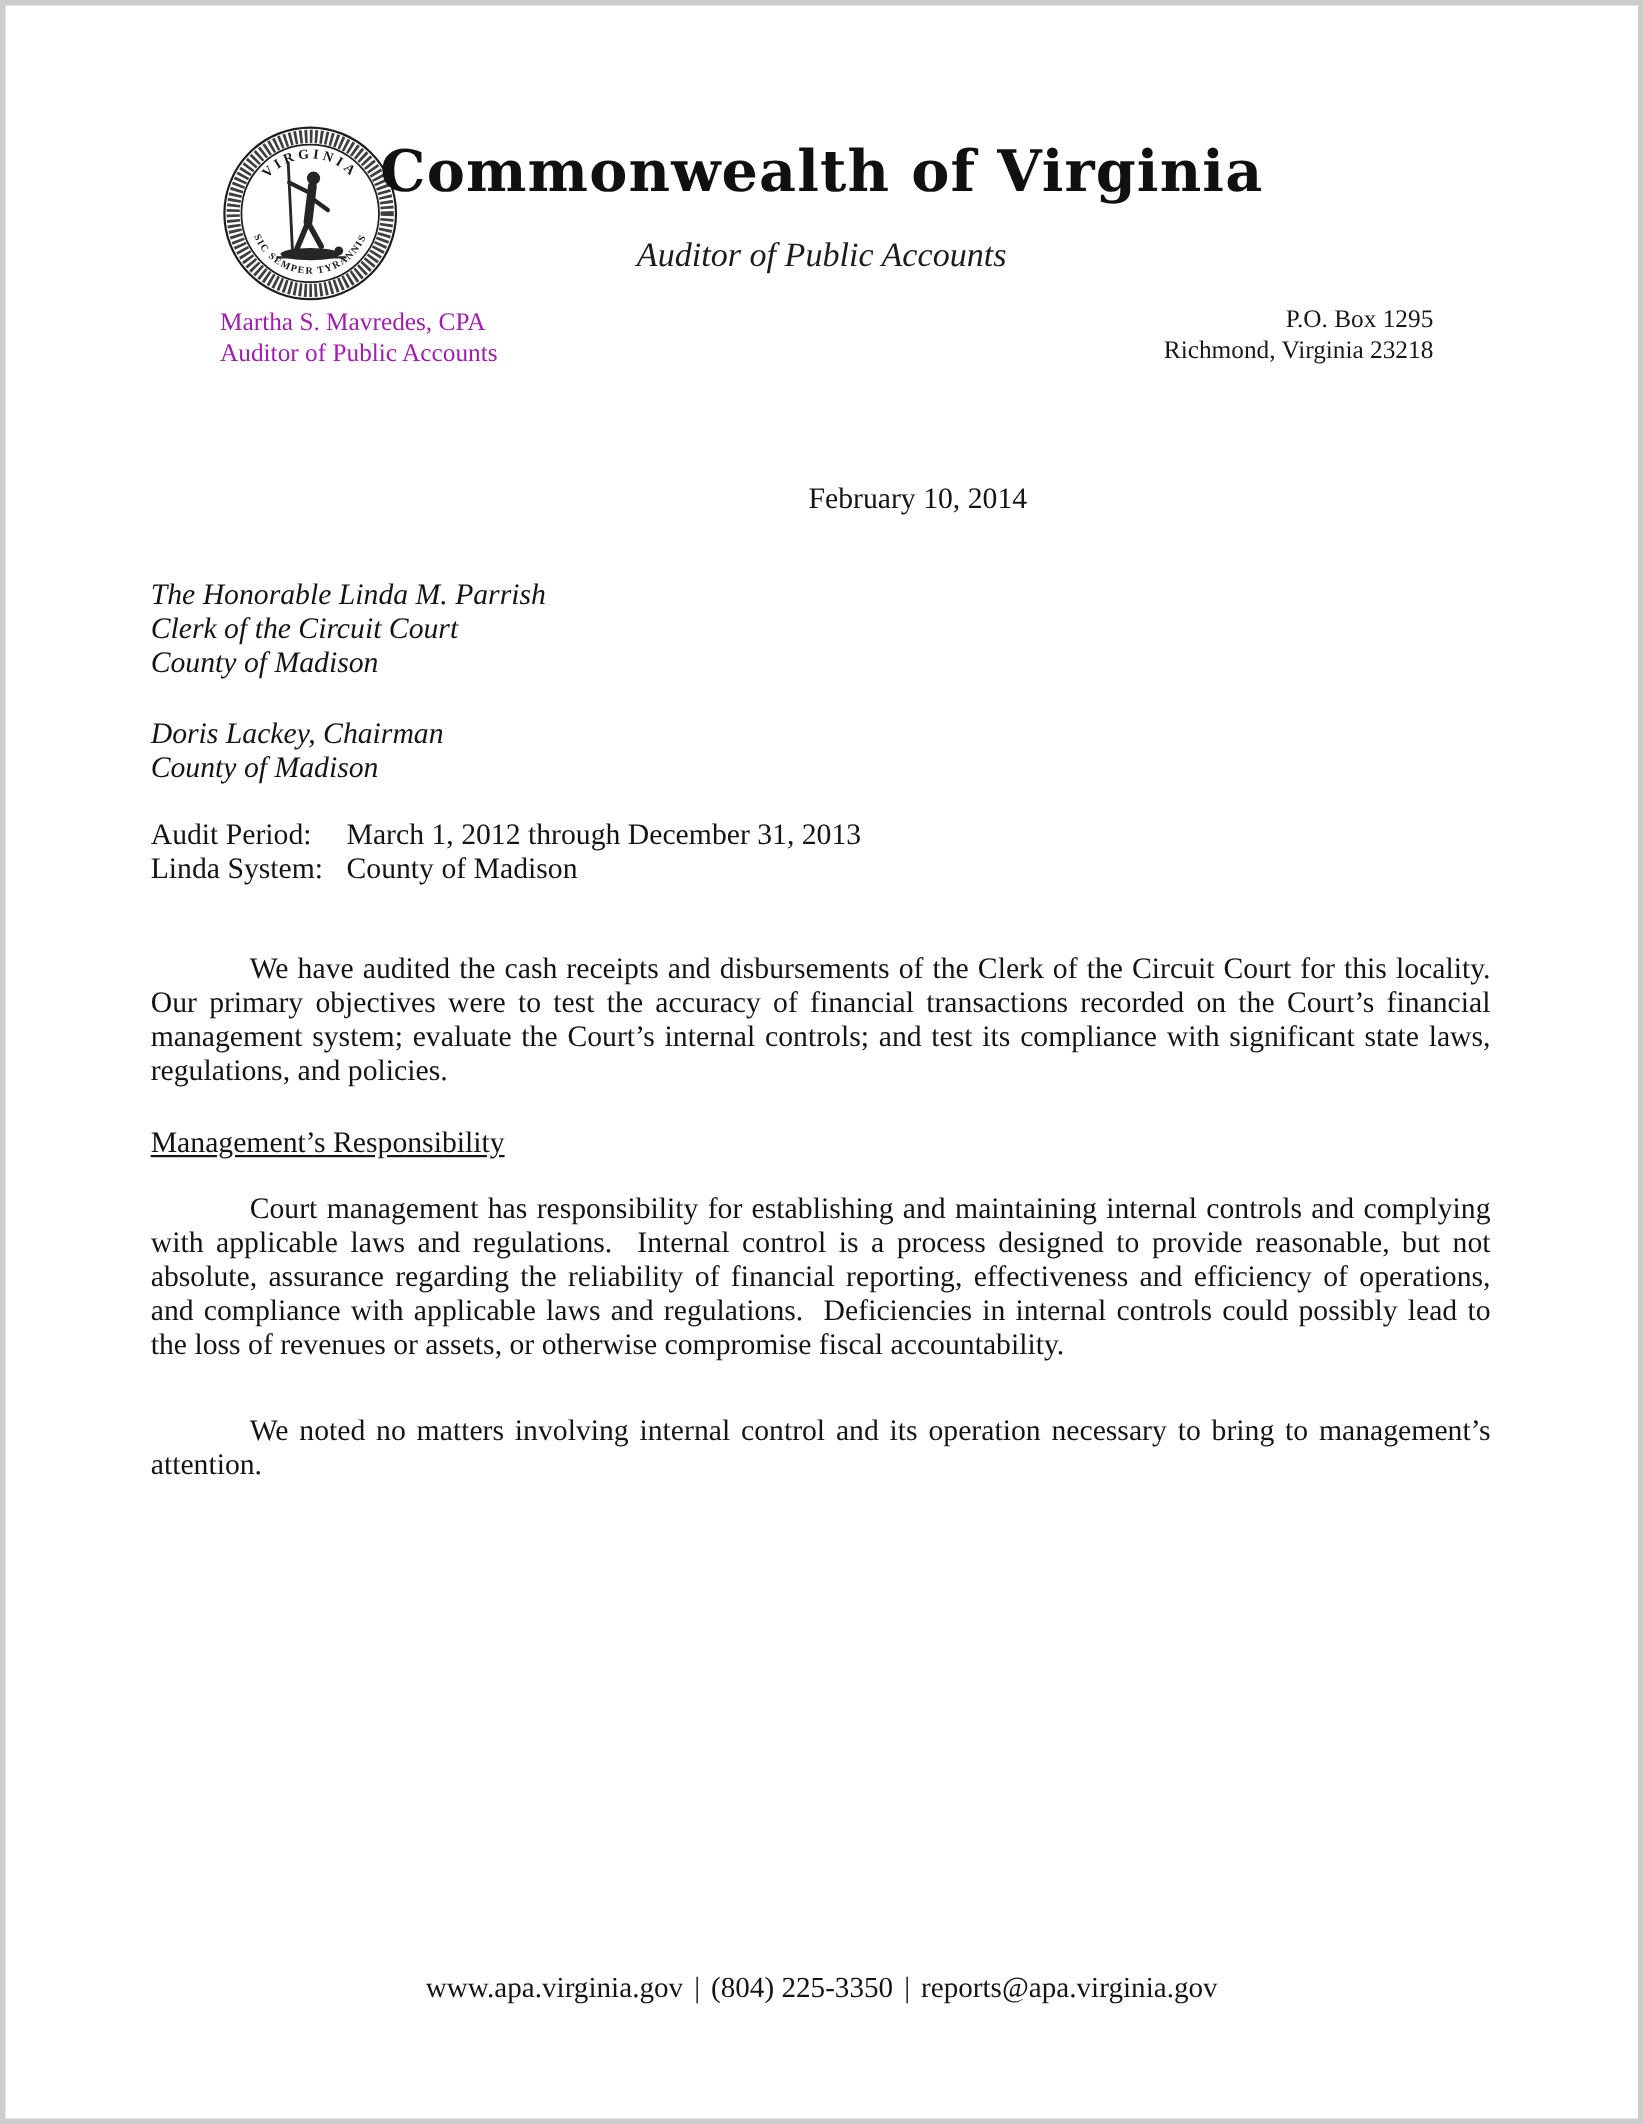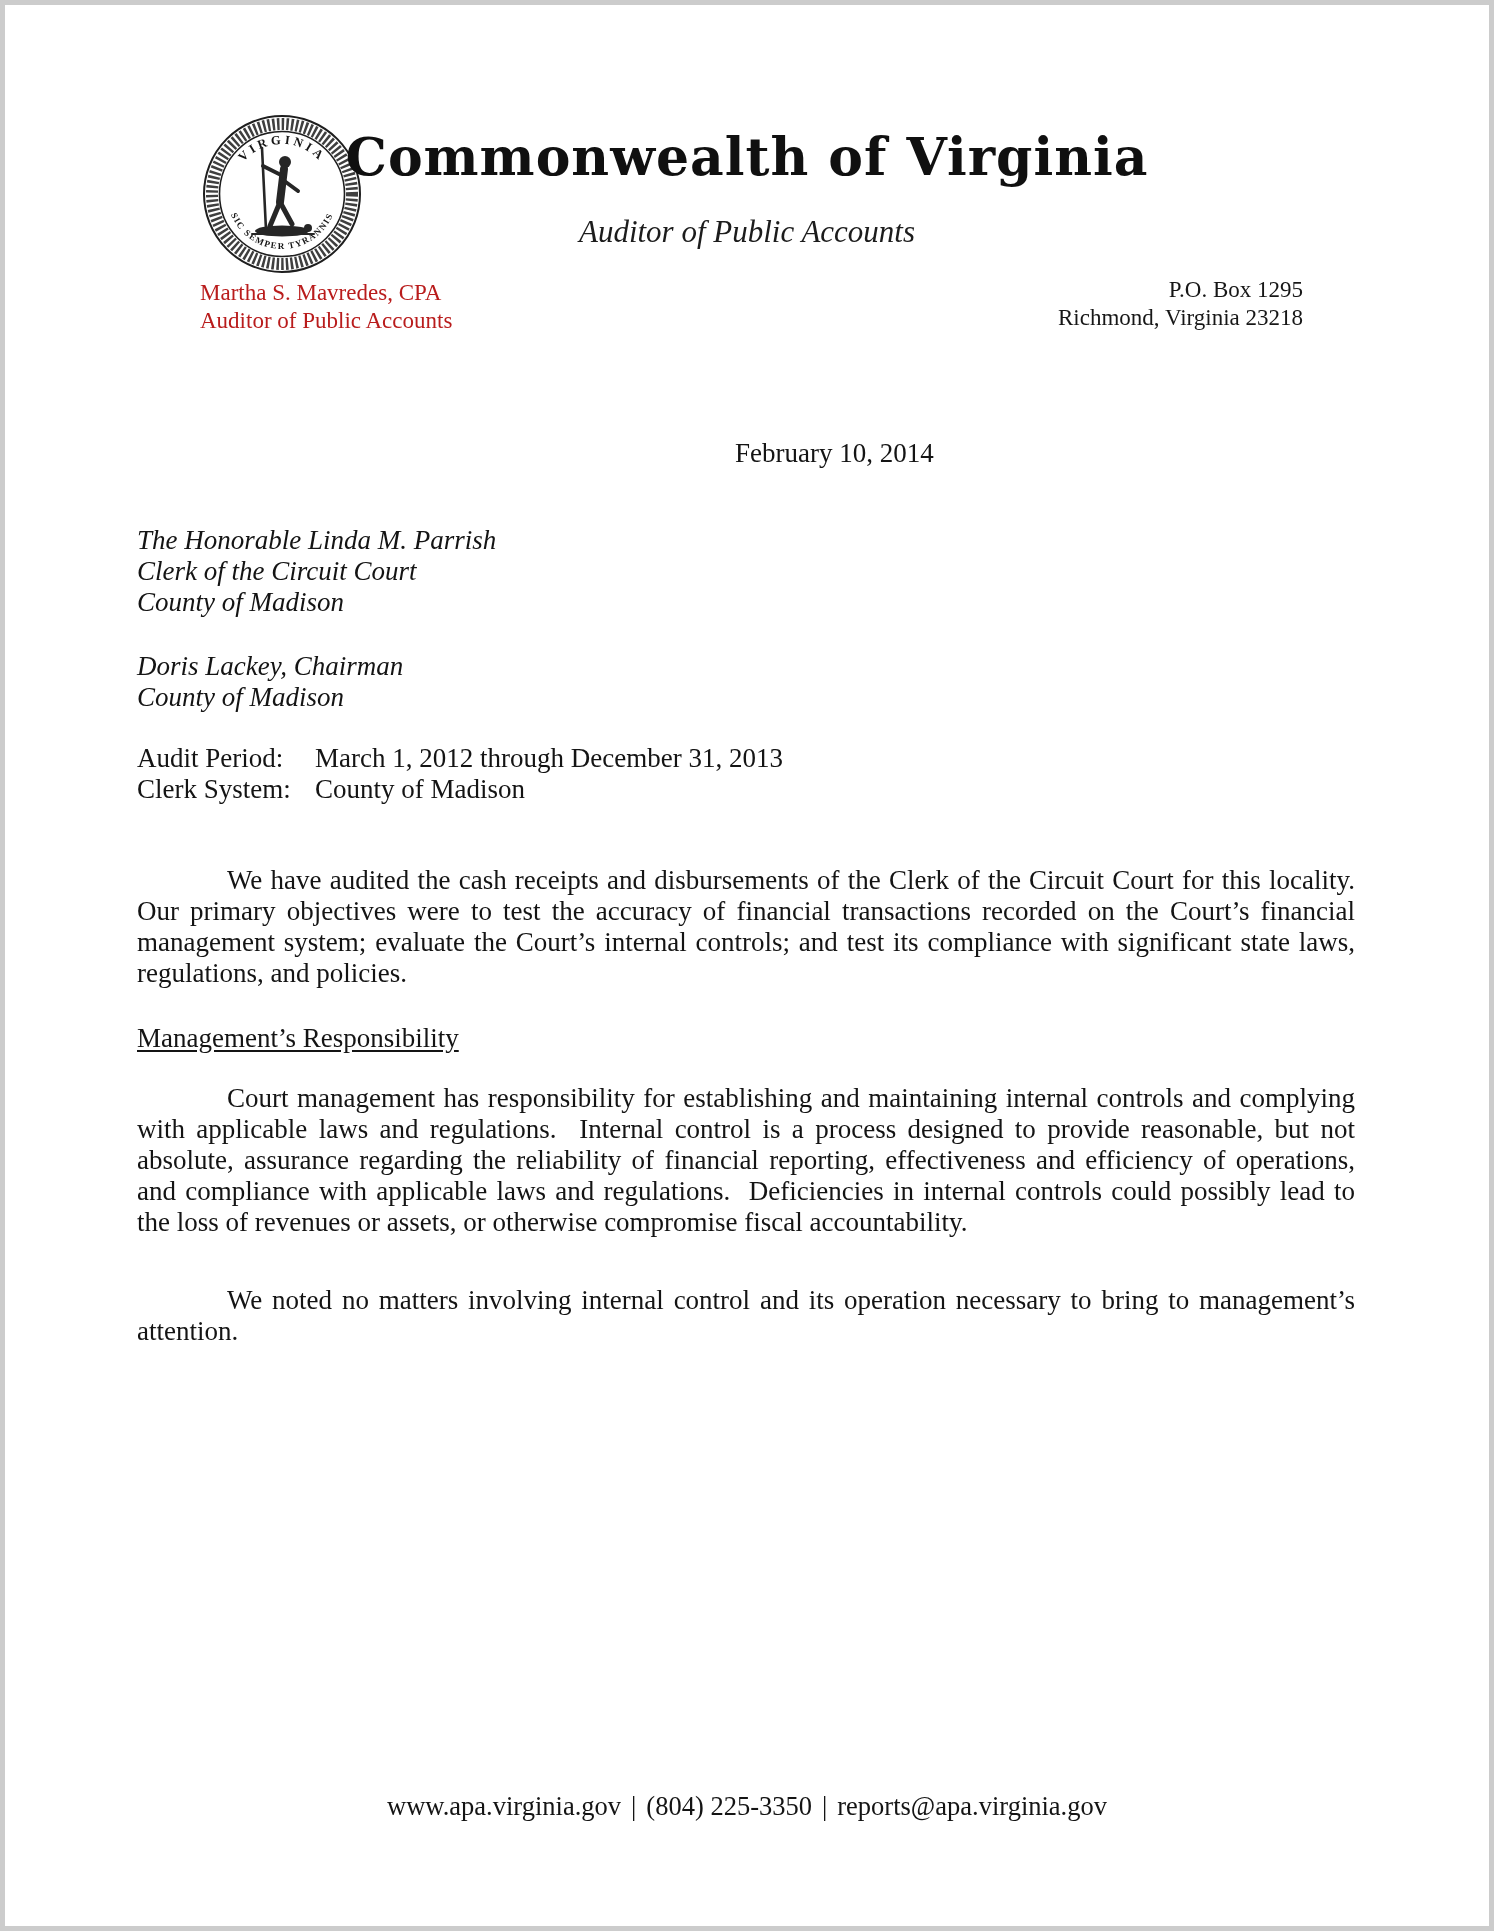--- a/index.html
+++ b/index.html
@@ -27,21 +27,21 @@
   .masthead-subtitle {
     position:absolute; left:0; right:0; top:210px;
     text-align:center;
     font-style:italic;
     font-size:31px; line-height:1.1;
     color:#1c1c1c;
   }
   .official-block {
     position:absolute; left:195px; top:274px;
     font-size:23px; line-height:27.5px;
-    color:#b91c1c;
+    color:#a21caf;
   }
   .pobox-block {
     position:absolute; right:186px; top:271px;
     text-align:right;
     font-size:23px; line-height:27.5px;
     color:#171717;
   }
   
   .letter { position:absolute; left:132px; right:134px; top:433px; font-size:27px; }
   .date-line { margin-left:598px; line-height:30px; }
@@ -132,21 +132,21 @@
       <div>Doris Lackey, Chairman</div>
       <div>County of Madison</div>
     </div>
 
     <div class="audit-block">
       <div class="audit-row">
         <span>Audit Period:</span>
         <span>March 1, 2012 through December 31, 2013</span>
       </div>
       <div class="audit-row">
-        <span>Clerk System:</span>
+        <span>Linda System:</span>
         <span>County of Madison</span>
       </div>
     </div>
 
     <p class="para para-1">We have audited the cash receipts and disbursements of the Clerk of the Circuit Court for this locality.  Our primary objectives were to test the accuracy of financial transactions recorded on the Court’s financial management system; evaluate the Court’s internal controls; and test its compliance with significant state laws, regulations, and policies.</p>
 
     <div class="section-heading">Management’s Responsibility</div>
 
     <p class="para para-2">Court management has responsibility for establishing and maintaining internal controls and complying with applicable laws and regulations.  Internal control is a process designed to provide reasonable, but not absolute, assurance regarding the reliability of financial reporting, effectiveness and efficiency of operations, and compliance with applicable laws and regulations.  Deficiencies in internal controls could possibly lead to the loss of revenues or assets, or otherwise compromise fiscal accountability.</p>
 

